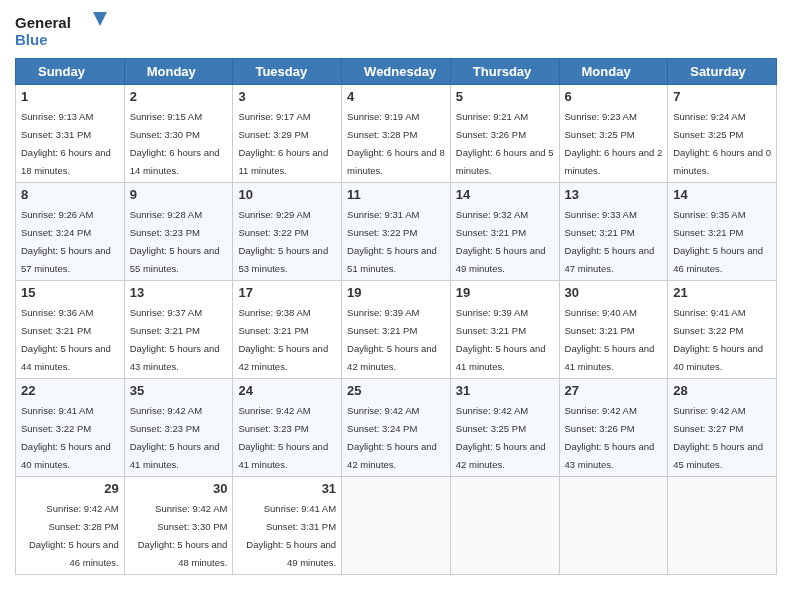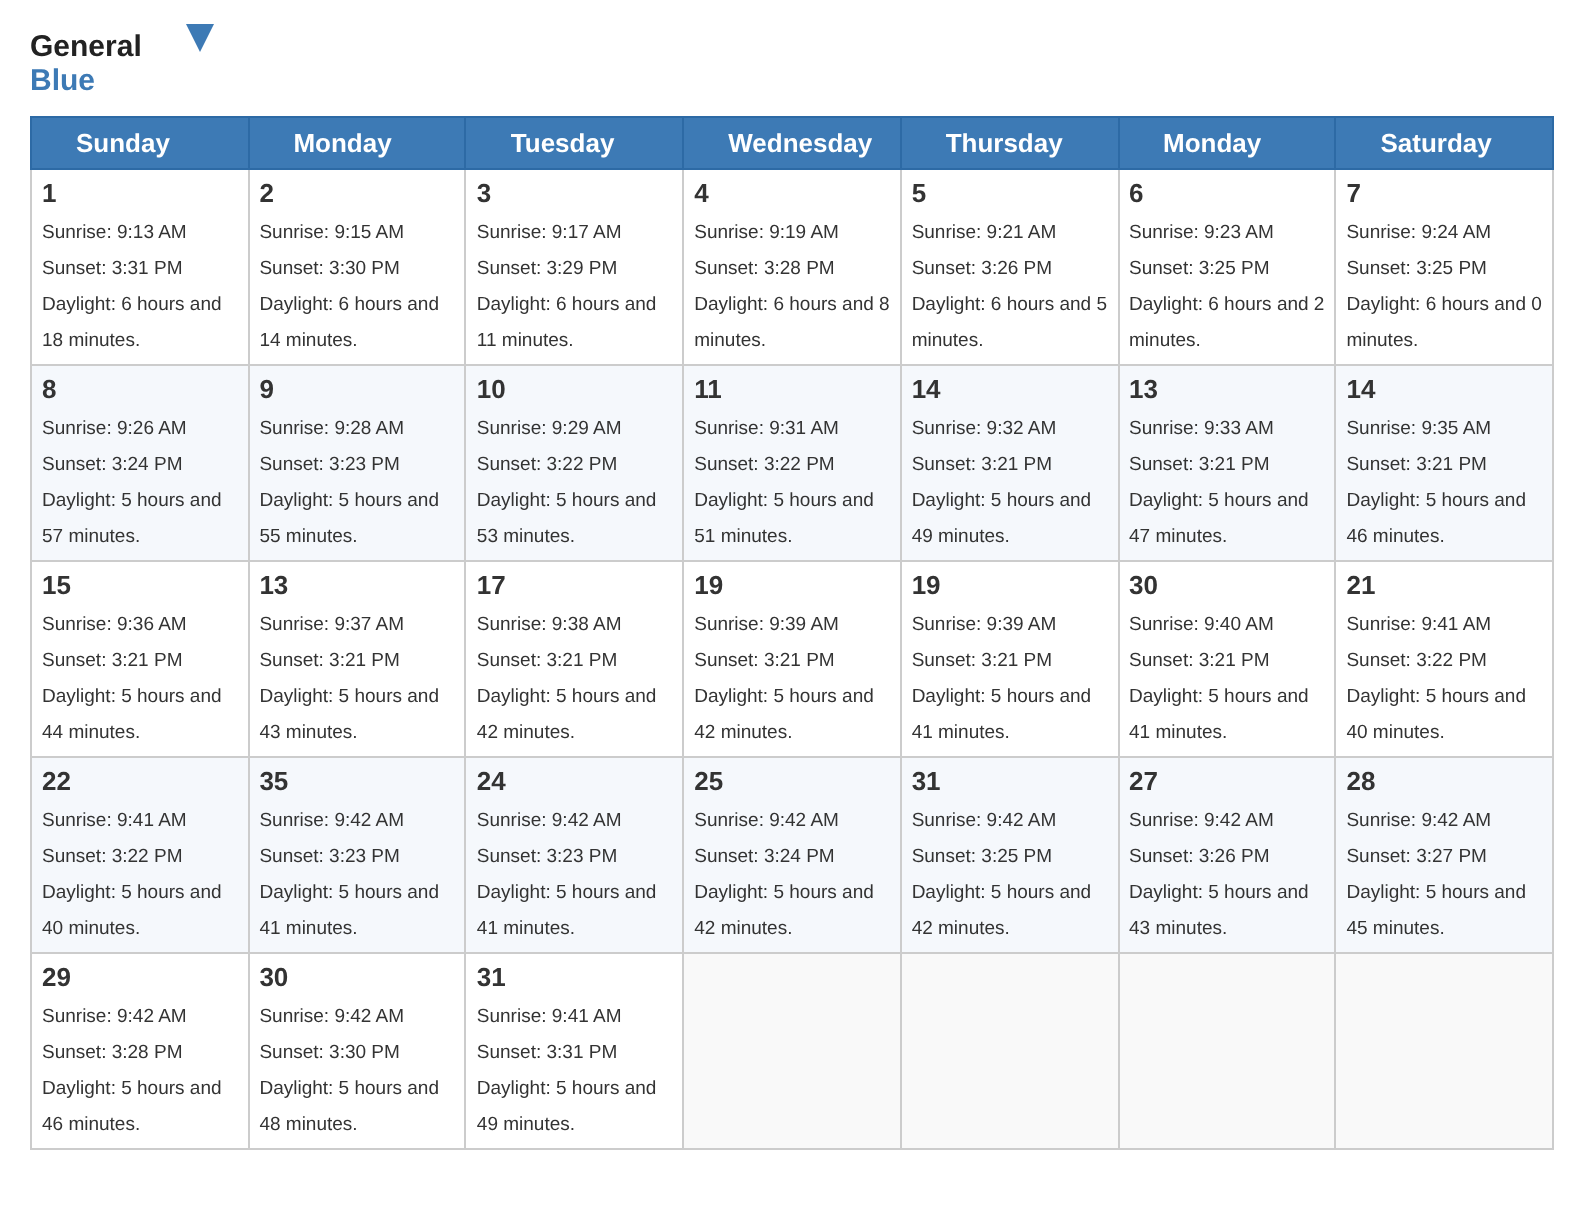--- a/index.html
+++ b/index.html
@@ -72,20 +72,21 @@
     .day-info {
       font-size: 9.5px;
       color: #333;
       line-height: 1.35;
     }
     .empty-cell {
       background: #f9f9f9 !important;
     }
     .last-row td {
       height: 72px;
+      text-align: right;
     }
   </style>
 </head>
 <body>
 
 <div class="page">
   <div class="header">
     <div class="logo">
   <svg width="95" height="42" viewBox="0 0 95 42">
     <text x="0" y="18" font-size="15" font-weight="bold" font-family="Arial" fill="#222">General</text>

